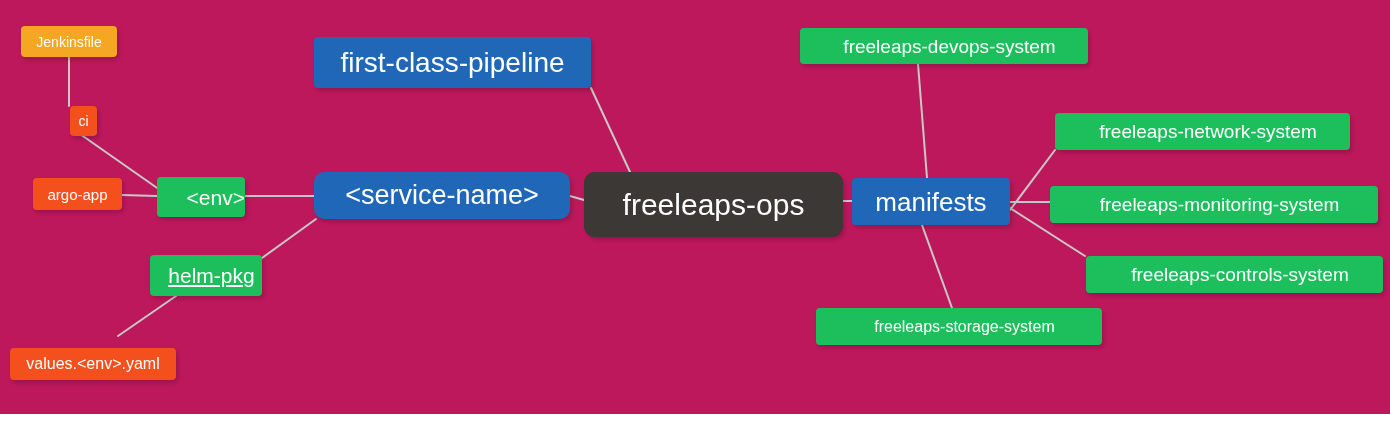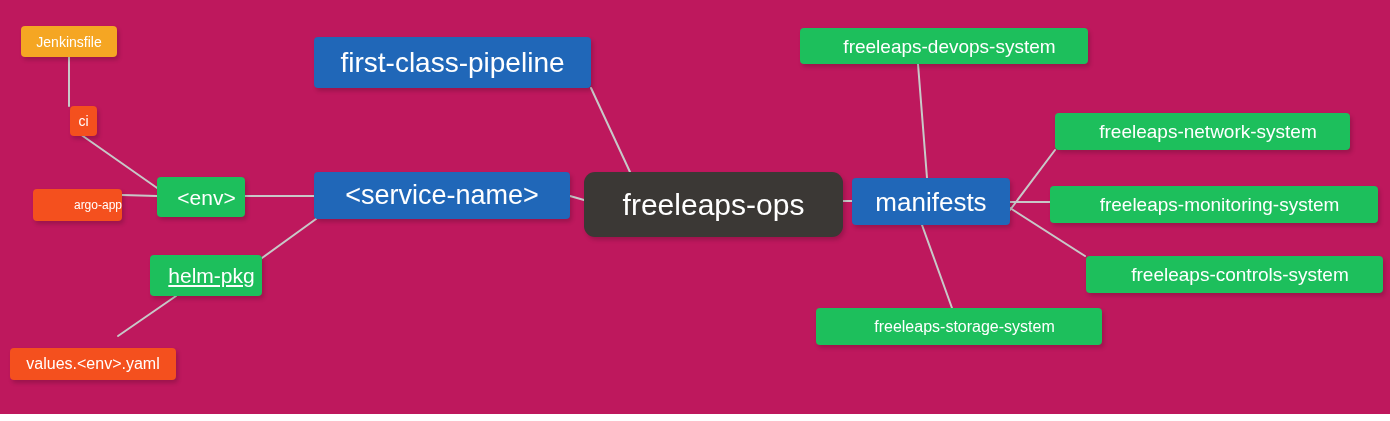--- a/index.html
+++ b/index.html
@@ -35,36 +35,36 @@
       <line x1="1010" y1="208" x2="1085" y2="256" stroke="#c8c8c8" stroke-width="2" stroke-linecap="round"></line>
       <line x1="922" y1="225" x2="952" y2="308" stroke="#c8c8c8" stroke-width="2" stroke-linecap="round"></line>
     </svg>
   <div id="nodes">
       <div class="node n-orange" style="left: 21px; top: 26px; width: 96px; height: 31px; font-size: 14px;">
         <span>Jenkinsfile</span>
       </div>
       <div class="node n-red" style="left: 54px; top: 106px; width: 27px; height: 30px; font-size: 14px; margin-left: 16px;">
         <span>ci</span>
       </div>
-      <div class="node n-red" style="left: 33px; top: 189px; width: 89px; height: 32px; font-size: 12px; justify-content: flex-end;">
+      <div class="node n-red" style="left: 33px; top: 178px; width: 89px; height: 32px; font-size: 15px;">
         <span>argo-app</span>
       </div>
-      <div class="node n-green" style="left: 157px; top: 177px; width: 88px; height: 40px; font-size: 21px;">
+      <div class="node n-green" style="left: 157px; top: 177px; width: 88px; height: 40px; font-size: 21px; justify-content: flex-end;">
         <span>&lt;env&gt;</span>
       </div>
       <div class="node n-green" style="left: 150px; top: 255px; width: 112px; height: 41px; font-size: 21px; text-decoration: underline;">
         <span>helm-pkg</span>
       </div>
       <div class="node n-red" style="left: 10px; top: 334px; width: 166px; height: 32px; font-size: 16px; margin-top: 14px;">
         <span>values.&lt;env&gt;.yaml</span>
       </div>
       <div class="node n-blue" style="left: 314px; top: 37px; width: 277px; height: 51px; font-size: 28px;">
         <span>first-class-pipeline</span>
       </div>
-      <div class="node n-blue" style="left: 314px; top: 172px; width: 256px; height: 47px; font-size: 27px;">
+      <div class="node n-blue" style="left: 314px; top: 172px; width: 256px; height: 47px; font-size: 27px; border-radius: 10px;">
         <span>&lt;service-name&gt;</span>
       </div>
       <div class="node n-dark" style="left: 584px; top: 172px; width: 259px; height: 65px; font-size: 30px;">
         <span>freeleaps-ops</span>
       </div>
       <div class="node n-blue" style="left: 852px; top: 178px; width: 158px; height: 47px; font-size: 26px;">
         <span>manifests</span>
       </div>
       <div class="node n-green" style="left: 800px; top: 28px; width: 288px; height: 36px; font-size: 19px;">
         <span>freeleaps-devops-system</span>

